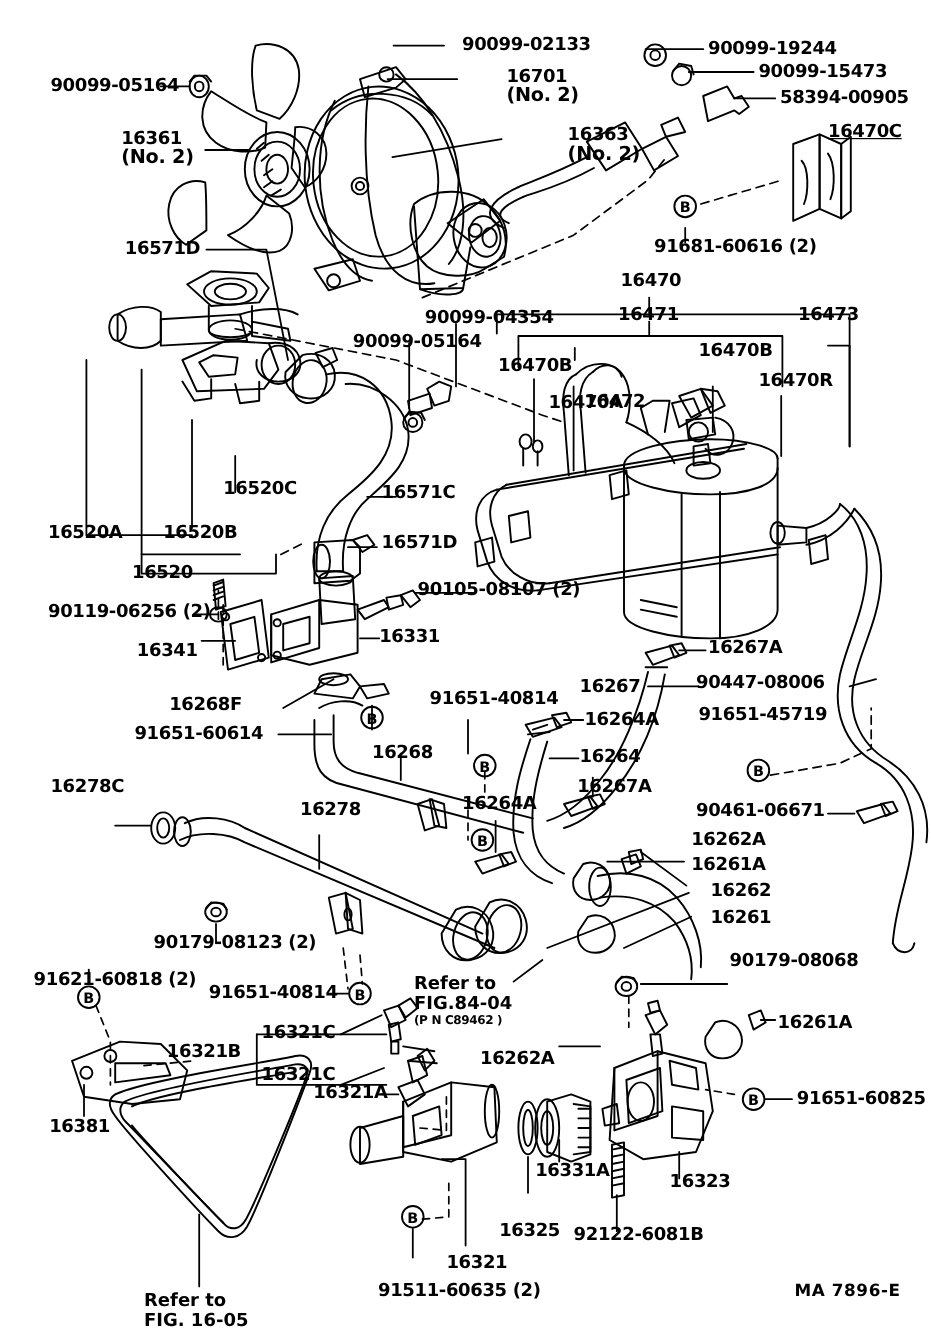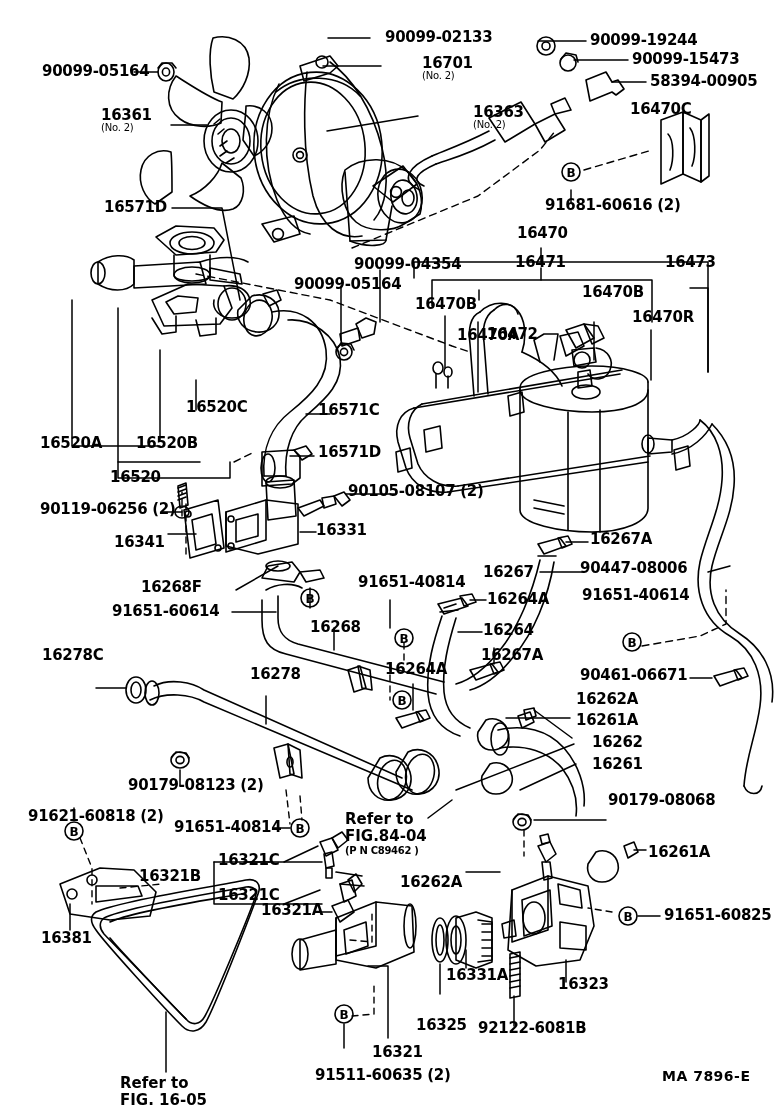--- a/index.html
+++ b/index.html
@@ -21,22 +21,22 @@
     font-weight:bold;
     font-size:15px;
     line-height:1.02;
     letter-spacing:-0.3px;
     white-space:nowrap;
     color:#000;
   }
   .lbl.two{line-height:1.0;}
   .sub{
     display:block;
-    font-size:10px;
-    font-weight:normal;
+    font-size:16px;
+    font-weight:bold;
     letter-spacing:-0.2px;
   }
   .foot{
     position:absolute;
     font-family:"DejaVu Sans","Liberation Sans",sans-serif;
     font-weight:bold;font-size:14px;letter-spacing:0.5px;
   }
   .refblk{font-size:15px;font-weight:bold;line-height:1.12;}
   .refblk .pn{font-size:10px;letter-spacing:-0.3px;}
 </style>
@@ -565,21 +565,21 @@
   </div>
 
   <div class="lbl two" style="left:473px;top:105px;">
     <span>16363</span>
     <span class="sub">(No. 2)</span>
   </div>
 
   <div class="lbl" style="left:590px;top:33px;">90099-19244</div>
   <div class="lbl" style="left:632px;top:52px;">90099-15473</div>
   <div class="lbl" style="left:650px;top:74px;">58394-00905</div>
-  <div class="lbl" style="left:630px;top:102px;">16470C</div>
+  <div class="lbl" style="left:690px;top:102px;text-decoration:underline;">16470C</div>
   <div class="lbl" style="left:545px;top:198px;">91681-60616 (2)</div>
 
   <div class="lbl" style="left:104px;top:200px;">16571D</div>
   <div class="lbl" style="left:354px;top:257px;">90099-04354</div>
   <div class="lbl" style="left:294px;top:277px;">90099-05164</div>
 
   <div class="lbl" style="left:517px;top:226px;">16470</div>
   <div class="lbl" style="left:515px;top:255px;">16471</div>
   <div class="lbl" style="left:665px;top:255px;">16473</div>
   <div class="lbl" style="left:487px;top:281px;margin-top:46px;">16472</div>
@@ -610,21 +610,21 @@
   <div class="lbl" style="left:358px;top:575px;">91651-40814</div>
   <div class="lbl" style="left:174px;top:820px;">91651-40814</div>
 
   <div class="lbl" style="left:487px;top:592px;">16264A</div>
   <div class="lbl" style="left:483px;top:623px;">16264</div>
   <div class="lbl" style="left:385px;top:662px;">16264A</div>
   <div class="lbl" style="left:481px;top:648px;">16267A</div>
   <div class="lbl" style="left:483px;top:565px;">16267</div>
   <div class="lbl" style="left:590px;top:532px;">16267A</div>
   <div class="lbl" style="left:580px;top:561px;">90447-08006</div>
-  <div class="lbl" style="left:582px;top:588px;">91651-40614</div>
+  <div class="lbl" style="left:582px;top:588px;">91651-45719</div>
   <div class="lbl" style="left:580px;top:668px;">90461-06671</div>
 
   <div class="lbl" style="left:576px;top:692px;">16262A</div>
   <div class="lbl" style="left:576px;top:713px;">16261A</div>
   <div class="lbl" style="left:592px;top:735px;">16262</div>
   <div class="lbl" style="left:592px;top:757px;">16261</div>
   <div class="lbl" style="left:608px;top:793px;">90179-08068</div>
   <div class="lbl" style="left:648px;top:845px;">16261A</div>
   <div class="lbl" style="left:400px;top:875px;">16262A</div>
 

